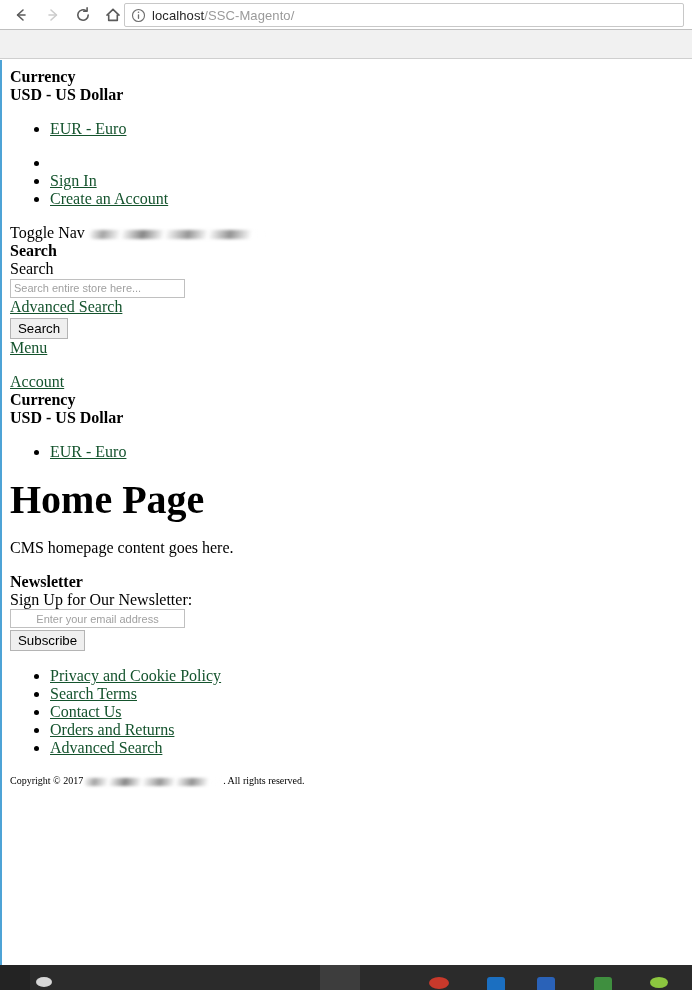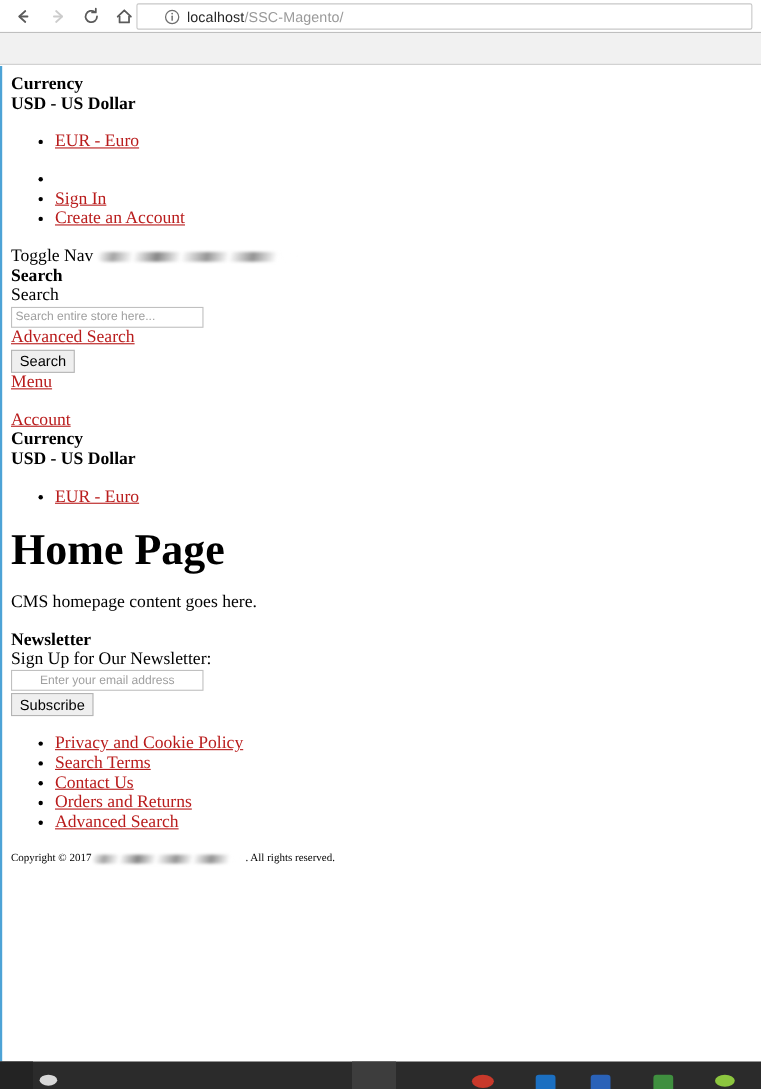--- a/index.html
+++ b/index.html
@@ -46,21 +46,21 @@
     left: 124px;
     top: 3px;
     width: 560px;
     height: 24px;
     background: #ffffff;
     border: 1px solid #c8c8c8;
     border-radius: 2px;
     box-sizing: border-box;
     display: flex;
     align-items: center;
-    padding-left: 24px;
+    padding-left: 6px;
     cursor: text;
   }
   #info-icon {
     width: 15px; height: 15px;
     flex: 0 0 auto;
     margin-right: 6px;
   }
   #url-text {
     font-family: "Liberation Sans", "DejaVu Sans", sans-serif;
     font-size: 13px;
@@ -93,21 +93,21 @@
     box-sizing: border-box;
   }
   #page-inner {
     padding: 8px;
     font-size: 16px;
     line-height: 18px;
     color: #000000;
   }
 
   a.lnk {
-    color: #b91c1c;
+    color: #14532d;
     text-decoration: underline;
     cursor: pointer;
   }
   a.lnk.visited { color: #551a8b; }
 
   p { margin: 0 0 0 0; }
   .blk { display: block; }
 
   ul.plain {
     margin: 16px 0 16px 0;

